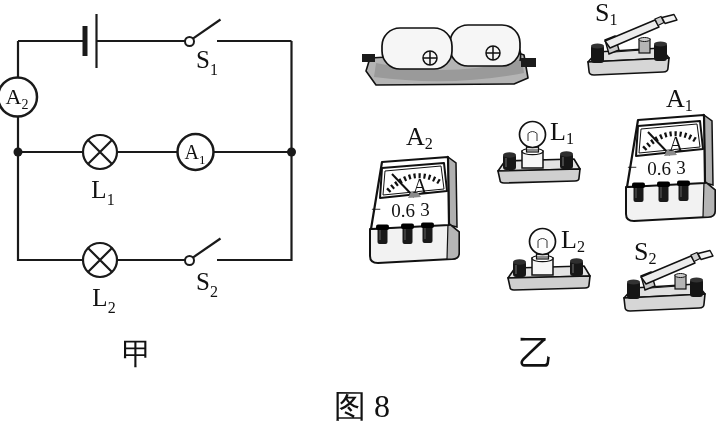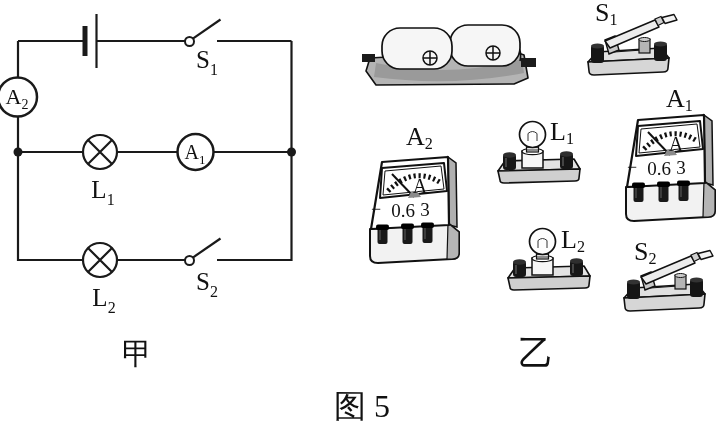--- a/index.html
+++ b/index.html
@@ -267,15 +267,15 @@
 
   <div class="eq-label" style="left:595px;top:0px"><span>S</span><sub>1</sub></div>
   <div class="eq-label" style="left:666px;top:86px"><span>A</span><sub>1</sub></div>
   <div class="eq-label" style="left:406px;top:124px"><span>A</span><sub>2</sub></div>
   <div class="eq-label" style="left:550px;top:119px"><span>L</span><sub>1</sub></div>
   <div class="eq-label" style="left:561px;top:227px"><span>L</span><sub>2</sub></div>
   <div class="eq-label" style="left:634px;top:239px"><span>S</span><sub>2</sub></div>
 
   <div class="caption" style="left:110px;top:334px;width:54px;font-size:30px">甲</div>
   <div class="caption" style="left:508px;top:330px;width:56px;font-size:35px">乙</div>
-  <div class="caption" style="left:300px;top:385px;width:124px;font-size:32px">图 5</div>
+  <div class="caption" style="left:300px;top:385px;width:124px;font-size:32px">图 8</div>
 
 </div>
 
 </body></html>

